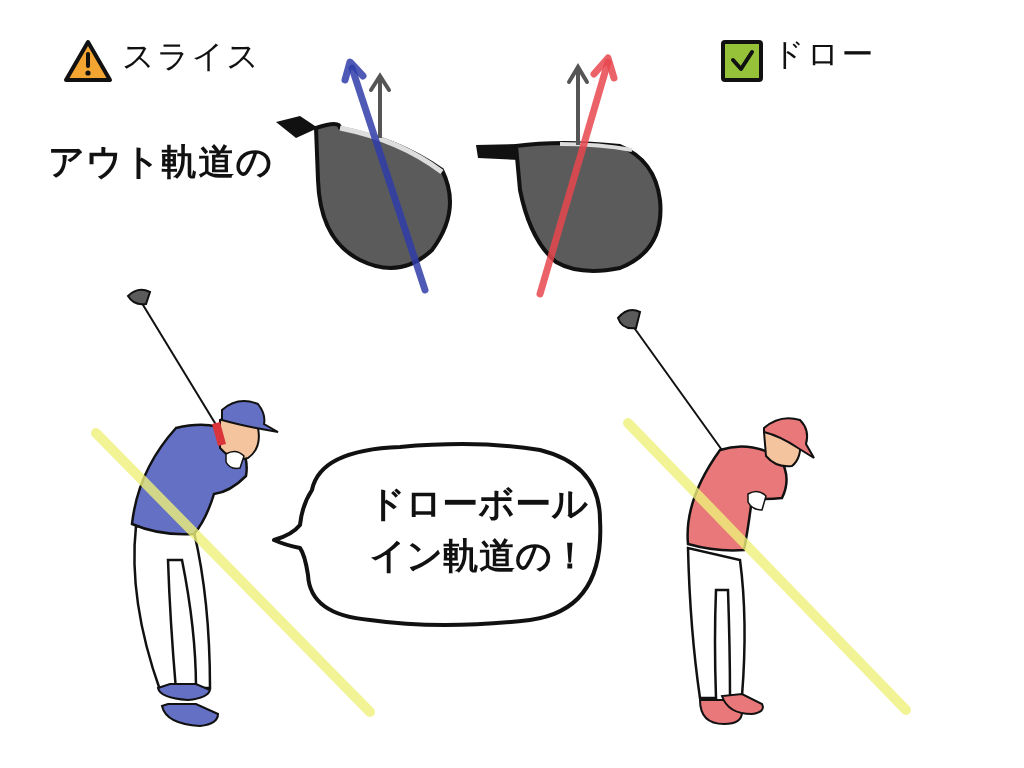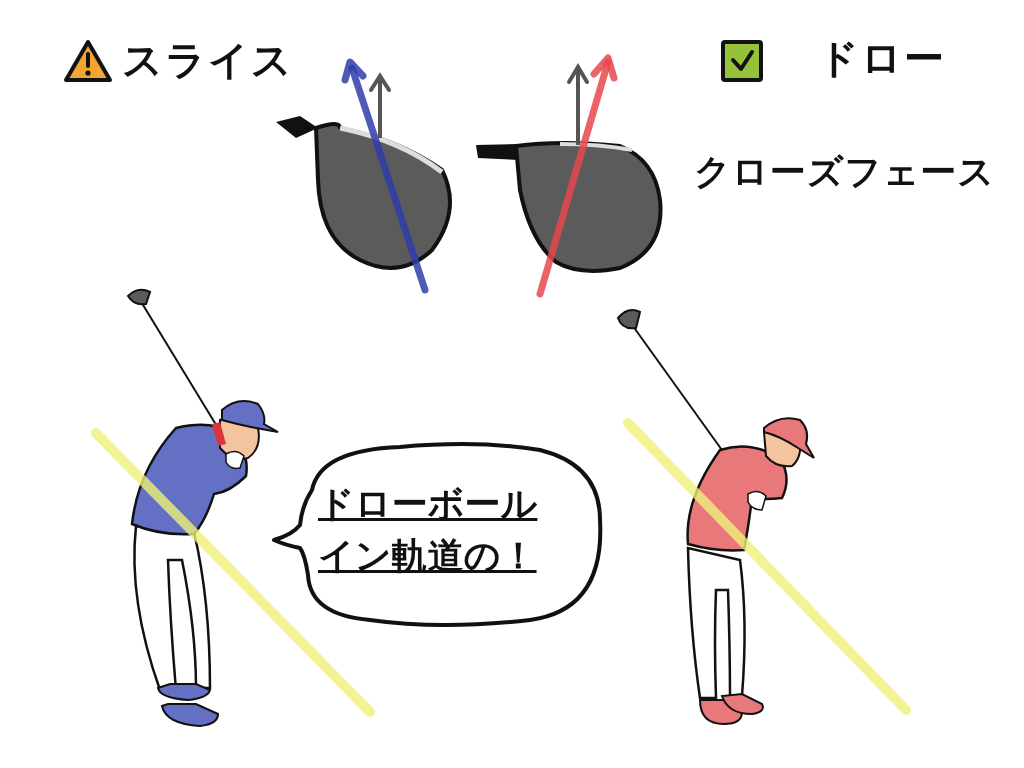--- a/index.html
+++ b/index.html
@@ -1,21 +1,21 @@
 <!DOCTYPE html>
 <html><head>
 <meta charset="utf-8">
 <style>
   html, body { margin: 0; padding: 0; background: #ffffff; }
   body { width: 1024px; height: 768px; position: relative; overflow: hidden;
          font-family: "DejaVu Sans", sans-serif; color: #111; }
   .abs { position: absolute; }
-  .title { font-size: 40px; font-weight: bold; letter-spacing: 2px; line-height: 1; }
+  .title { font-size: 32px; font-weight: normal; letter-spacing: 2px; line-height: 1; }
   .label { font-size: 36px; font-weight: bold; letter-spacing: 1px; line-height: 1.35; white-space: nowrap; }
-  .bubble-text { font-size: 36px; font-weight: bold; line-height: 1.45; text-align: left; text-decoration: underline; }
+  .bubble-text { font-size: 36px; font-weight: bold; line-height: 1.45; text-align: right; }
   svg { position: absolute; left: 0; top: 0; }
 </style>
 </head>
 <body>
 
 <svg width="1024" height="768" viewBox="0 0 1024 768">
 
   <g>
     <path d="M66 80 L88 42 L110 80 Z" fill="#F2A531" stroke="#111" stroke-width="4" stroke-linejoin="round"></path>
     <rect x="86" y="52" width="4" height="16" rx="2" fill="#111"></rect>
@@ -90,23 +90,23 @@
 
     <path d="M748 494 Q758 488 766 496 L762 510 Q752 510 748 502 Z" fill="#fff" stroke="#111" stroke-width="1.5"></path>
   </g>
 
   <line x1="96" y1="433" x2="370" y2="712" stroke="#EEF07A" stroke-width="10" stroke-opacity="0.8" stroke-linecap="round"></line>
   <line x1="628" y1="423" x2="906" y2="710" stroke="#EEF07A" stroke-width="10" stroke-opacity="0.8" stroke-linecap="round"></line>
 </svg>
 
 <div class="abs title" style="left:122px; top:40px;">スライス</div>
 <div class="abs label" style="left:48px; top:138px;">
+  <div>アウト軌道の</div>
 </div>
 
-<div class="abs title" style="left:772px; top:38px;margin-left:46px;">ドロー</div>
+<div class="abs title" style="left:772px; top:38px;">ドロー</div>
 <div class="abs label" style="left:694px; top:148px;">
-  <div>クローズフェース</div>
 </div>
 
 <div class="abs bubble-text" style="left:318px; top:478px; width:270px;">
   <div>ドローボール</div>
   <div>イン軌道の！</div>
 </div>
 
 </body></html>

